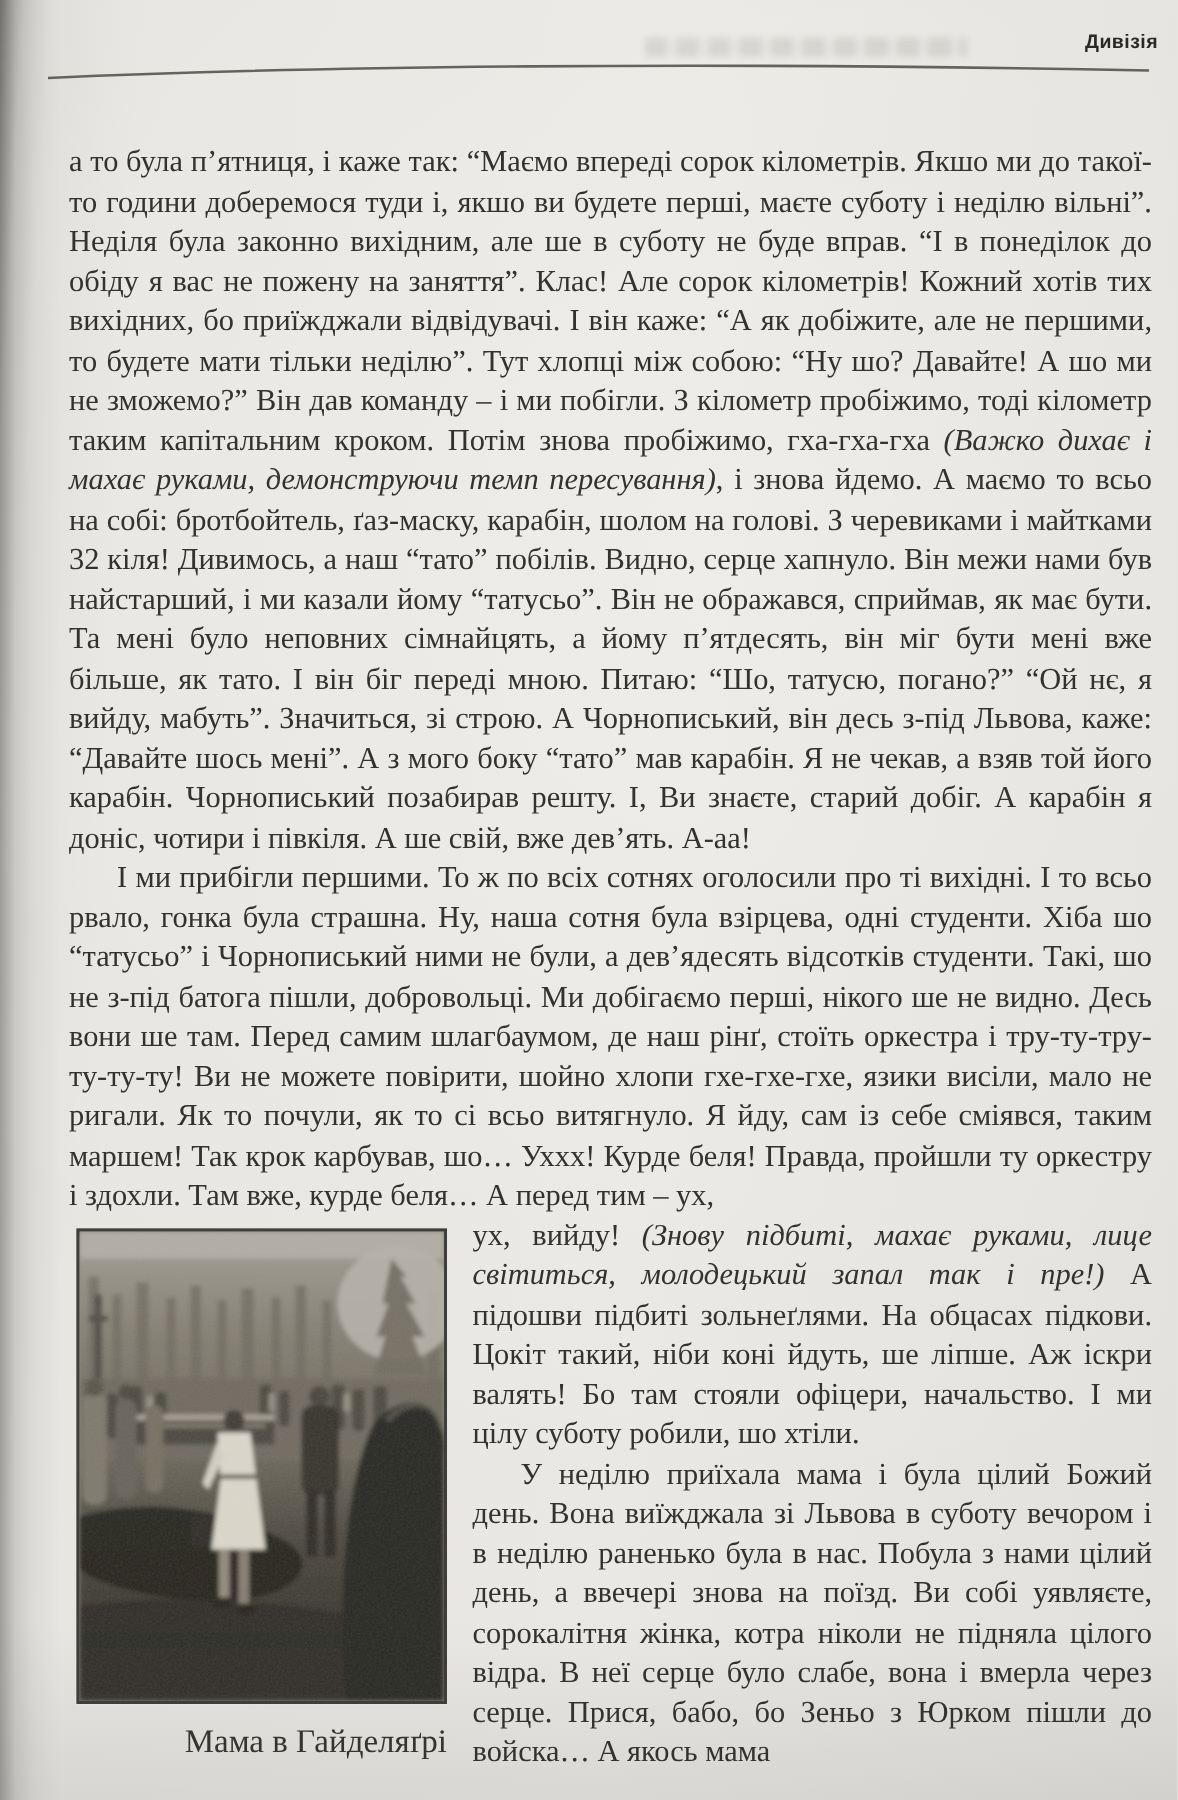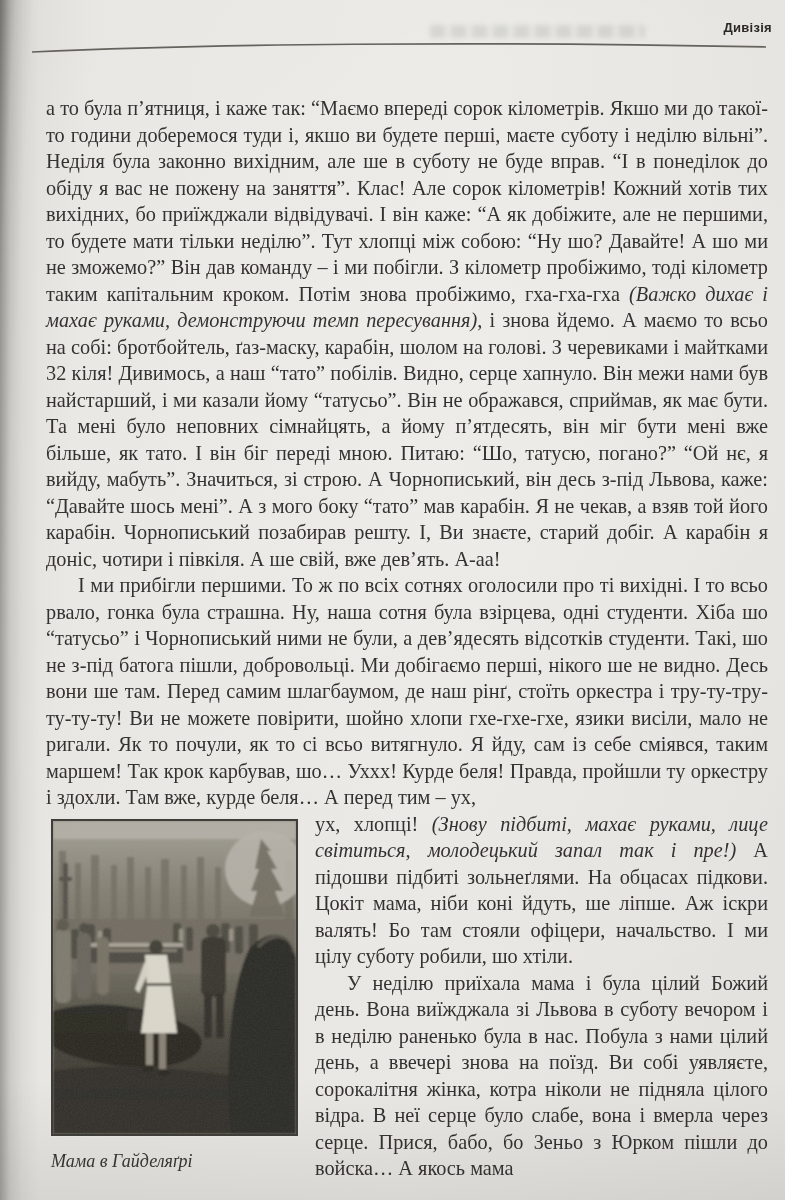--- a/index.html
+++ b/index.html
@@ -42,22 +42,22 @@
   .it{font-style:italic;}
   .photo-figure{
     float:left;width:247px;
     margin:8px 17px 4px 5px;
   }
   .photo-box{
     width:243px;height:313px;border:2px solid #403e3a;
     background:#8a867a;box-shadow:0 0 0 1px rgba(230,228,224,0.6);
   }
   .photo-caption{
-    margin-top:12px;text-align:left;
-    font-style:italic;font-size:18px;color:#36342f;
+    margin-top:12px;text-align:right;
+    font-size:22px;color:#36342f;
   }
   .clearfix::after{content:"";display:table;clear:both;}
 </style>
 </head>
 <body>
 
 <div class="page">
 
   <div class="gutter-shadow"></div>
 
@@ -189,19 +189,19 @@
                 <path d="M205,126 C 220,110 238,112 242,132" stroke="#6b675c" stroke-width="4" fill="none" opacity="0.6"></path>
               </g>
 
               <rect x="0" y="0" width="243" height="313" filter="url(#grain)" opacity="0.5"></rect>
             </g>
           </svg>
         </div>
         <figcaption class="photo-caption">Мама в Гайделяґрі</figcaption>
       </figure>
 
-      <p><span>ух, хлопці! </span><span class="it">(Знову підбиті, махає руками, лице світиться, молодецький запал так і пре!)</span><span> А підошви підбиті зольнеґлями. На обцасах підкови. Цокіт мама, ніби коні йдуть, ше ліпше. Аж іскри валять! Бо там стояли офіцери, начальство. І ми цілу суботу робили, шо хтіли.</span></p>
+      <p><span>ух, вийду! </span><span class="it">(Знову підбиті, махає руками, лице світиться, молодецький запал так і пре!)</span><span> А підошви підбиті зольнеґлями. На обцасах підкови. Цокіт такий, ніби коні йдуть, ше ліпше. Аж іскри валять! Бо там стояли офіцери, начальство. І ми цілу суботу робили, шо хтіли.</span></p>
 
       <p class="indent"><span>У неділю приїхала мама і була цілий Божий день. Вона виїжджала зі Львова в суботу вечором і в неділю раненько була в нас. Побула з нами цілий день, а ввечері знова на поїзд. Ви собі уявляєте, сорокалітня жінка, котра ніколи не підняла цілого відра. В неї серце було слабе, вона і вмерла через серце. Прися, бабо, бо Зеньо з Юрком пішли до войска… А якось мама</span></p>
 
     </div>
   </div>
 </div>
 
 </body></html>

